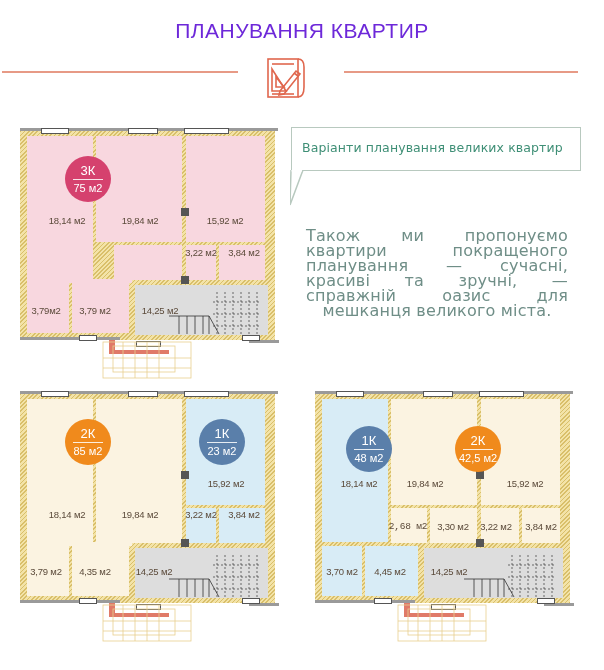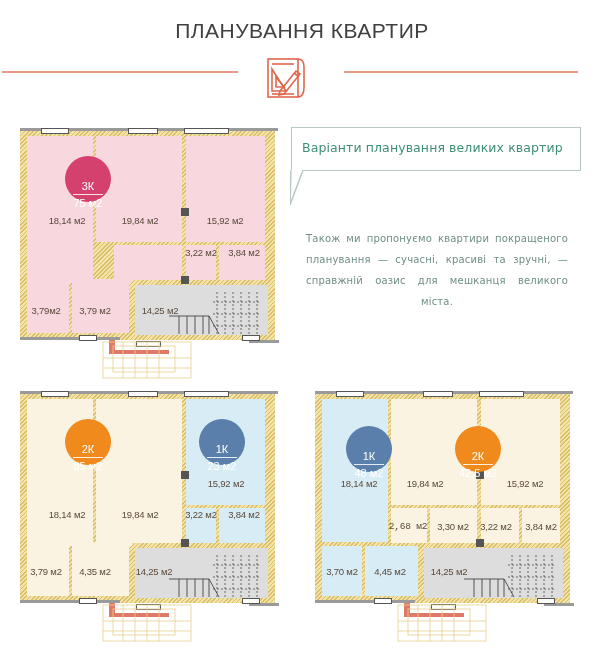--- a/index.html
+++ b/index.html
@@ -2,40 +2,40 @@
 <html><head>
 <meta charset="utf-8">
 <style>
   * { box-sizing: border-box; margin: 0; padding: 0; }
   html, body { width: 604px; height: 670px; background: #ffffff; overflow: hidden; }
   body { position: relative; font-family: "DejaVu Sans", sans-serif; }
 
   .title {
     position: absolute; left: 0; top: 19px; width: 604px; text-align: center;
     font-family: "Liberation Sans", sans-serif; font-size: 21px; letter-spacing: 0.5px;
-    color: #404040; font-weight: normal;
+    color: #6d28d9; font-weight: normal;
   }
   .hr { position: absolute; top: 71px; height: 2px; background: #e79a86; }
   .hr.left { left: 2px; width: 236px; }
   .hr.right { left: 344px; width: 234px; }
   .plan-icon { position: absolute; left: 264px; top: 55px; width: 42px; height: 46px; }
 
   .callout {
     position: absolute; left: 291px; top: 127px; width: 290px; height: 44px;
     border: 1.5px solid #b8c9bf; background: #fff;
   }
   .callout-text {
     position: absolute; left: 10px; top: 12px; font-size: 12.5px; color: #3f8f76;
     font-family: "DejaVu Sans", sans-serif; white-space: nowrap; letter-spacing: 0.1px;
   }
   .callout-tail { position: absolute; left: 290px; top: 170px; width: 30px; height: 36px; }
 
   .desc {
     position: absolute; left: 306px; top: 228px; width: 262px;
-    font-size: 10px; line-height: 21px; color: #6f8e87; text-align: justify;
+    font-size: 16px; line-height: 15px; color: #6f8e87; text-align: justify;
     text-align-last: center; letter-spacing: 0.2px;
   }
 
   
   .plan { position: absolute; width: 280px; height: 250px; }
   .wall { position: absolute; background-color: #f3e3a8;
     background-image: repeating-linear-gradient(135deg, #d9bf6a 0 1.2px, transparent 1.2px 3px); }
   .room { position: absolute; }
   .pink { background: #f8d7df; }
   .cream { background: #fbf3e1; }
@@ -45,21 +45,21 @@
   .window { position: absolute; background: #fff; border: 1px solid #555; height: 6px; }
   .label {
     position: absolute; font-family: "Liberation Sans", sans-serif; font-size: 9.5px;
     color: #5b4a3a; white-space: nowrap; transform: translate(-50%, -50%); letter-spacing: -0.2px;
   }
   .badge {
     position: absolute; width: 46px; height: 46px; border-radius: 50%;
     color: #fff; text-align: center; font-family: "Liberation Sans", sans-serif;
     transform: translate(-50%, -50%);
   }
-  .badge .t { display: block; font-size: 11px; margin-top: 24px; line-height: 12px; }
+  .badge .t { display: block; font-size: 13px; margin-top: 9px; line-height: 12px; }
   .badge .line { display: block; width: 30px; height: 1px; background: rgba(255,255,255,0.85); margin: 2px auto; }
   .badge .a { display: block; font-size: 11px; line-height: 12px; }
   .stair-grid { position: absolute; }
   .porch { position: absolute; }
   .col { position: absolute; width: 8px; height: 8px; background: #555; }
 </style>
 </head>
 <body>
 
 <div class="title">ПЛАНУВАННЯ КВАРТИР</div>

